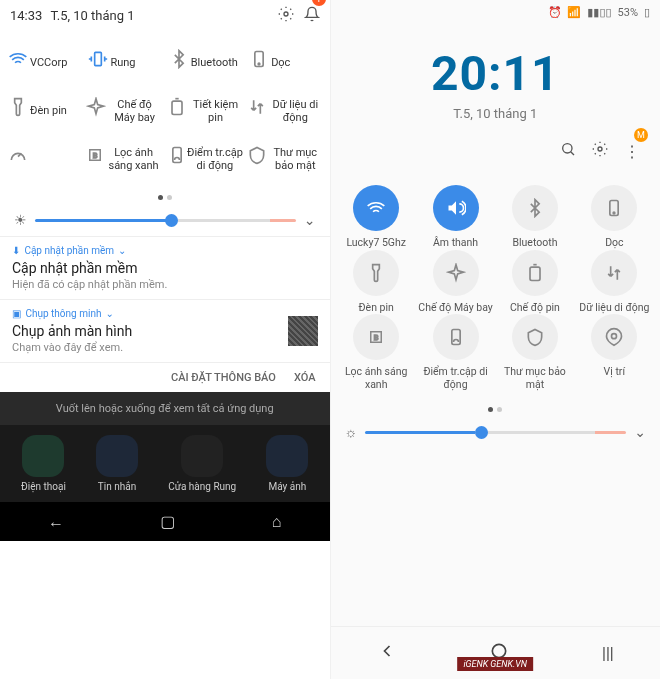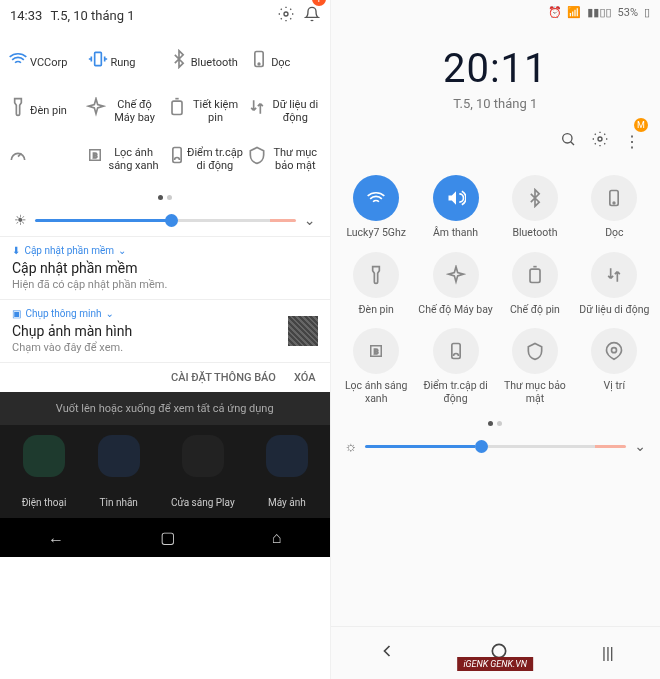--- a/index.html
+++ b/index.html
@@ -23,29 +23,29 @@
 .slider-row{display:flex;align-items:center;padding:8px 14px;gap:8px}
 .slider{flex:1;height:3px;background:linear-gradient(to right,#3b8be8 0 50%,#ddd 50% 90%,#f8b0a0 90% 100%);border-radius:2px;position:relative}
 .slider::after{content:"";position:absolute;left:50%;top:-5px;width:13px;height:13px;background:#3b8be8;border-radius:50%}
 .notif{border-top:1px solid #eee;padding:8px 12px}
 .notif-hdr{display:flex;align-items:center;gap:4px;font-size:10px;color:#3b8be8;margin-bottom:4px}
 .notif-ttl{font-size:14px;color:#222;margin-bottom:2px}
 .notif-sub{font-size:11px;color:#888}
 .notif-actions{display:flex;justify-content:flex-end;gap:18px;padding:8px 14px;font-size:11px;color:#666;font-weight:500;border-top:1px solid #eee}
 .home-hint{background:#2a2a2a;color:#aaa;text-align:center;font-size:11px;padding:10px}
 .dock{background:#1a1a1a;display:flex;justify-content:space-around;padding:10px 6px}
-.dock-app{display:flex;flex-direction:column;align-items:center;gap:20px}
+.dock-app{display:flex;flex-direction:column;align-items:center;gap:4px}
 .dock-ic{width:42px;height:42px;border-radius:14px;display:flex;align-items:center;justify-content:center}
 .dock-lb{font-size:10px;color:#ccc}
 .nav{background:#000;display:flex;justify-content:space-around;align-items:center;padding:10px 0;color:#ccc}
 .clock-r{text-align:center;padding:20px 0 8px}
-.clock-r .time{font-size:40px;font-weight:400;color:#0f172a;letter-spacing:1px}
+.clock-r .time{font-size:48px;font-weight:700;color:#0369a1;letter-spacing:1px}
 .clock-r .date{font-size:13px;color:#777;margin-top:4px}
 .top-actions{display:flex;justify-content:flex-end;gap:16px;padding:12px 20px;align-items:center;color:#555}
-.qs{display:grid;grid-template-columns:repeat(4,1fr);gap:12px 4px;padding:12px 8px}
+.qs{display:grid;grid-template-columns:repeat(4,1fr);gap:0 4px;padding:12px 8px}
 .qs-tile{display:flex;flex-direction:column;align-items:center;text-align:center}
 .qs-ic{width:46px;height:46px;border-radius:50%;background:#eee;display:flex;align-items:center;justify-content:center;margin-bottom:6px;color:#888}
 .qs-ic.on{background:#3b8be8;color:#fff}
 .qs-lb{font-size:10.5px;color:#555;line-height:1.2}
 .thumb{width:30px;height:30px;background:repeating-linear-gradient(45deg,#444,#444 2px,#666 2px,#666 4px)}
 .genk{position:absolute;bottom:8px;left:50%;transform:translateX(-50%);background:#7f1d1d;color:#fff;font-size:9px;padding:2px 6px;font-style:italic}
 .sun{font-size:14px;color:#666}
 .chev{font-size:14px;color:#666}
 .slider-r{flex:1;height:3px;background:linear-gradient(to right,#3b8be8 0 42%,#ddd 42% 88%,#f8b0a0 88% 100%);border-radius:2px;position:relative}
 .slider-r::after{content:"";position:absolute;left:42%;top:-5px;width:13px;height:13px;background:#3b8be8;border-radius:50%}
@@ -216,21 +216,21 @@
       <div class="dock-app">
         <div class="dock-ic" style="background:#1e3a2e"></div>
         <div class="dock-lb">Điện thoại</div>
       </div>
       <div class="dock-app">
         <div class="dock-ic" style="background:#1e2838"></div>
         <div class="dock-lb">Tin nhắn</div>
       </div>
       <div class="dock-app">
         <div class="dock-ic" style="background:#222"></div>
-        <div class="dock-lb">Cửa sáng Play</div>
+        <div class="dock-lb">Cửa hàng Rung</div>
       </div>
       <div class="dock-app">
         <div class="dock-ic" style="background:#1e2838"></div>
         <div class="dock-lb">Máy ảnh</div>
       </div>
     </div>
   <div class="nav">
     <span>←</span>
     <span>▢</span>
     <span>⌂</span>

